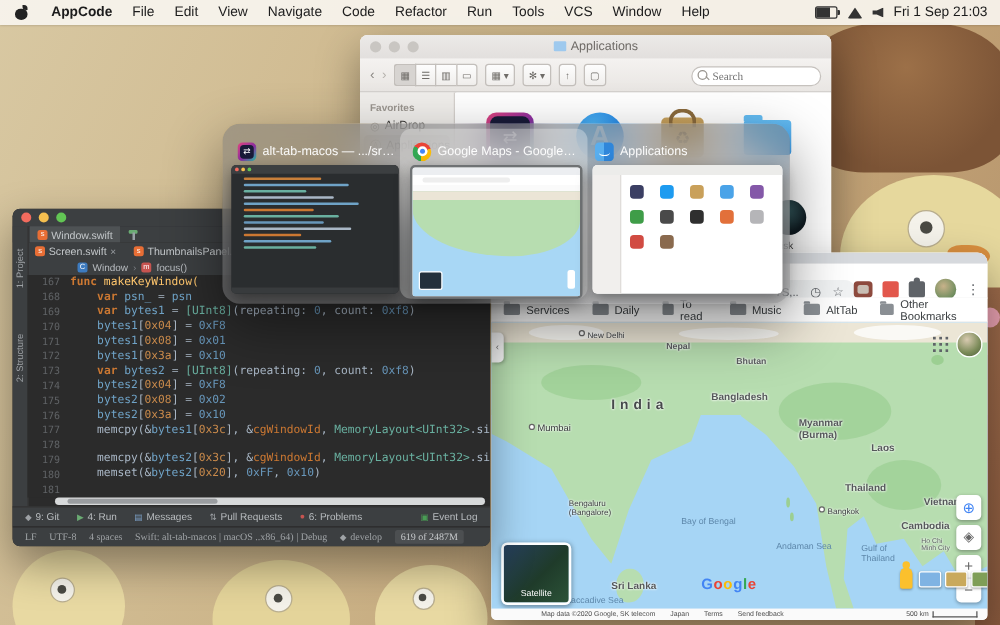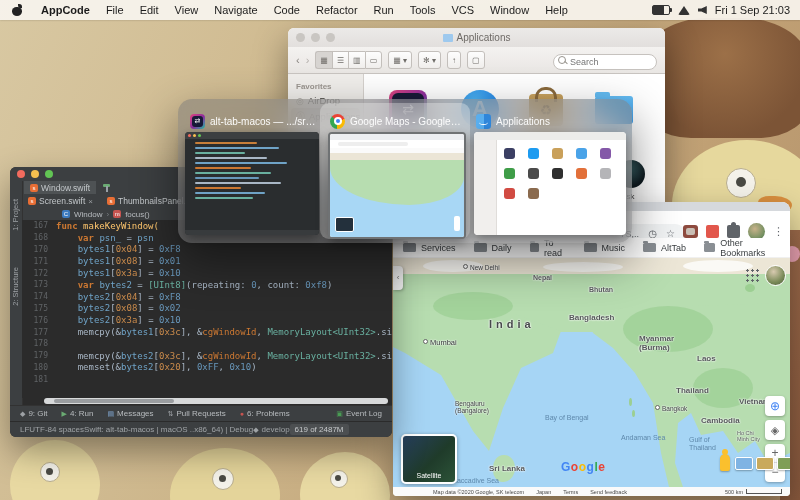--- a/index.html
+++ b/index.html
@@ -36,21 +36,21 @@
   #finder-titlebar{left:0;top:0;width:100%;height:19px;background:linear-gradient(#eceae8,#e2dfdd);display:flex;align-items:center;padding-left:8px;box-sizing:border-box;}
   #finder-title{position:absolute;left:0;right:0;text-align:center;font-size:10px;color:#6e6a66;}
   #finder-title .mini-folder{display:inline-block;width:10px;height:8px;background:#9ec9ee;border-radius:1px;vertical-align:-1px;margin-right:4px;}
   #finder-toolbar{left:0;top:19px;width:100%;height:27px;background:linear-gradient(#f4f2f0,#e9e6e3);border-bottom:1px solid #c8c4c0;display:flex;align-items:center;gap:6px;padding:0 8px;box-sizing:border-box;color:#7d7a76;}
   .tb-nav{font-size:11px;color:#8a8füll;}
   .tb-btn{height:16px;border:1px solid #c3bfbb;background:linear-gradient(#fdfdfd,#f0eeec);border-radius:3px;font-size:8px;color:#6f6c68;display:flex;align-items:center;padding:0 4px;gap:2px;}
   .seg{display:flex;}
   .seg .tb-btn{border-radius:0;border-right:none;}
   .seg .tb-btn:first-child{border-radius:3px 0 0 3px;background:#d7d4d1;}
   .seg .tb-btn:last-child{border-radius:0 3px 3px 0;border-right:1px solid #c3bfbb;}
-  #finder-search{margin-left:auto;width:104px;height:16px;border:1px solid #c6c2be;border-radius:9px;background:#fff;font-size:9px;color:#9a968f;padding:0 6px 0 16px;box-sizing:border-box;font-family:Liberation Sans, sans-serif;}
+  #finder-search{margin-left:auto;width:104px;height:16px;border:1px solid #c6c2be;border-radius:9px;background:#fff;font-size:9px;color:#9a968f;padding:0 6px 0 16px;box-sizing:border-box;font-family:Liberation Serif, serif;}
   .mag{position:absolute;width:6px;height:6px;border:1px solid #98948e;border-radius:50%;}
   .mag:after{content:"";position:absolute;left:5px;top:5px;width:4px;height:1px;background:#98948e;transform:rotate(45deg);}
   #finder-sidebar{left:0;top:46px;width:76px;bottom:0;background:rgba(240,237,234,0.97);border-right:1px solid #d5d1cd;padding-top:6px;box-sizing:border-box;}
   .sb-header{font-size:8px;color:#9a958f;font-weight:bold;padding:2px 8px;}
   .sb-item{font-size:9.5px;color:#3c3a37;padding:2px 8px;display:flex;gap:4px;align-items:center;}
   .sb-item.sel{background:#d4d0cc;border-radius:4px;margin:0 3px;padding:2px 5px;}
   .sb-ic{color:#8e8a84;font-size:9px;}
   #finder-content{left:77px;top:46px;right:0;bottom:0;background:#fff;}
   .fico{position:absolute;}
   .ic-alttab{background:linear-gradient(135deg,#e0447e,#8a2ea0 55%,#23c3a5);border-radius:8px;display:flex;align-items:center;justify-content:center;}
@@ -341,21 +341,21 @@
         <div class="map-label country-sm" style="left: 196px; top: 28px;">Bhutan</div>
         <div class="map-label country" style="left: 176px; top: 55px;">Bangladesh</div>
         <div class="map-label country-lg" style="left: 96px; top: 60px;">India</div>
         <div class="map-label city" style="left: 30px; top: 81px;"><span class="cdot"></span>Mumbai</div>
         <div class="map-label country" style="left: 246px; top: 76px;">Myanmar
 (Burma)</div>
         <div class="map-label country" style="left: 304px; top: 96px;">Laos</div>
         <div class="map-label country" style="left: 283px; top: 128px;">Thailand</div>
         <div class="map-label city-sm" style="left: 262px; top: 147px;"><span class="cdot"></span>Bangkok</div>
         <div class="map-label country" style="left: 346px; top: 139px;">Vietnam</div>
-        <div class="map-label country" style="left: 308px; top: 158px;">Cambodia</div>
+        <div class="map-label country" style="left: 328px; top: 158px;">Cambodia</div>
         <div class="map-label city-xs" style="left: 344px; top: 172px;">Ho Chi
 Minh City</div>
         <div class="map-label water" style="left: 296px; top: 178px;">Gulf of
 Thailand</div>
         <div class="map-label city-sm" style="left: 62px; top: 142px;">Bengaluru
 (Bangalore)</div>
         <div class="map-label water" style="left: 152px; top: 156px;">Bay of Bengal</div>
         <div class="map-label water" style="left: 228px; top: 176px;">Andaman Sea</div>
         <div class="map-label country" style="left: 96px; top: 206px;">Sri Lanka</div>
         <div class="map-label water" style="left: 60px; top: 219px;">Laccadive Sea</div>
@@ -446,20 +446,24 @@
     <div id="code-lines">
         <div class="code-line">
           <span class="ln">167</span>
           <span class="ct"><span class="sy-k">func </span><span class="sy-f">makeKeyWindow(</span></span>
         </div>
         <div class="code-line">
           <span class="ln">168</span>
           <span class="ct"><span class="sy-p">    </span><span class="sy-k">var </span><span class="sy-v">psn_</span><span class="sy-p"> = </span><span class="sy-v">psn</span></span>
         </div>
         <div class="code-line">
+          <span class="ln">169</span>
+          <span class="ct"><span class="sy-p">    </span><span class="sy-k">var </span><span class="sy-v">bytes1</span><span class="sy-p"> = </span><span class="sy-t">[UInt8]</span><span class="sy-p">(repeating: </span><span class="sy-n">0</span><span class="sy-p">, count: </span><span class="sy-n">0xf8</span><span class="sy-p">)</span></span>
+        </div>
+        <div class="code-line">
           <span class="ln">170</span>
           <span class="ct"><span class="sy-p">    </span><span class="sy-v">bytes1</span><span class="sy-p">[</span><span class="sy-i">0x04</span><span class="sy-p">] = </span><span class="sy-n">0xF8</span></span>
         </div>
         <div class="code-line">
           <span class="ln">171</span>
           <span class="ct"><span class="sy-p">    </span><span class="sy-v">bytes1</span><span class="sy-p">[</span><span class="sy-i">0x08</span><span class="sy-p">] = </span><span class="sy-n">0x01</span></span>
         </div>
         <div class="code-line">
           <span class="ln">172</span>
           <span class="ct"><span class="sy-p">    </span><span class="sy-v">bytes1</span><span class="sy-p">[</span><span class="sy-i">0x3a</span><span class="sy-p">] = </span><span class="sy-n">0x10</span></span>
@@ -526,21 +530,21 @@
           <span class="bb-g" style="color: rgb(199, 84, 80);">●</span>
           <span>6: Problems</span>
         </span>
       </span>
     <span class="bb-item" id="bb-event" style="margin-left:auto;">
         <span class="bb-g" style="color: rgb(73, 156, 84);">▣</span>
         <span>Event Log</span>
       </span>
   </div>
   <div class="abs" id="ide-status">
-    <span id="st-items" style="display:flex;align-items:center;">
+    <span id="st-items" style="display:flex;gap:10px;align-items:center;font-family:Liberation Serif, serif;">
         <span class="st-item">
           <span>LF</span>
         </span>
         <span class="st-item">
           <span>UTF-8</span>
         </span>
         <span class="st-item">
           <span>4 spaces</span>
         </span>
         <span class="st-item">

